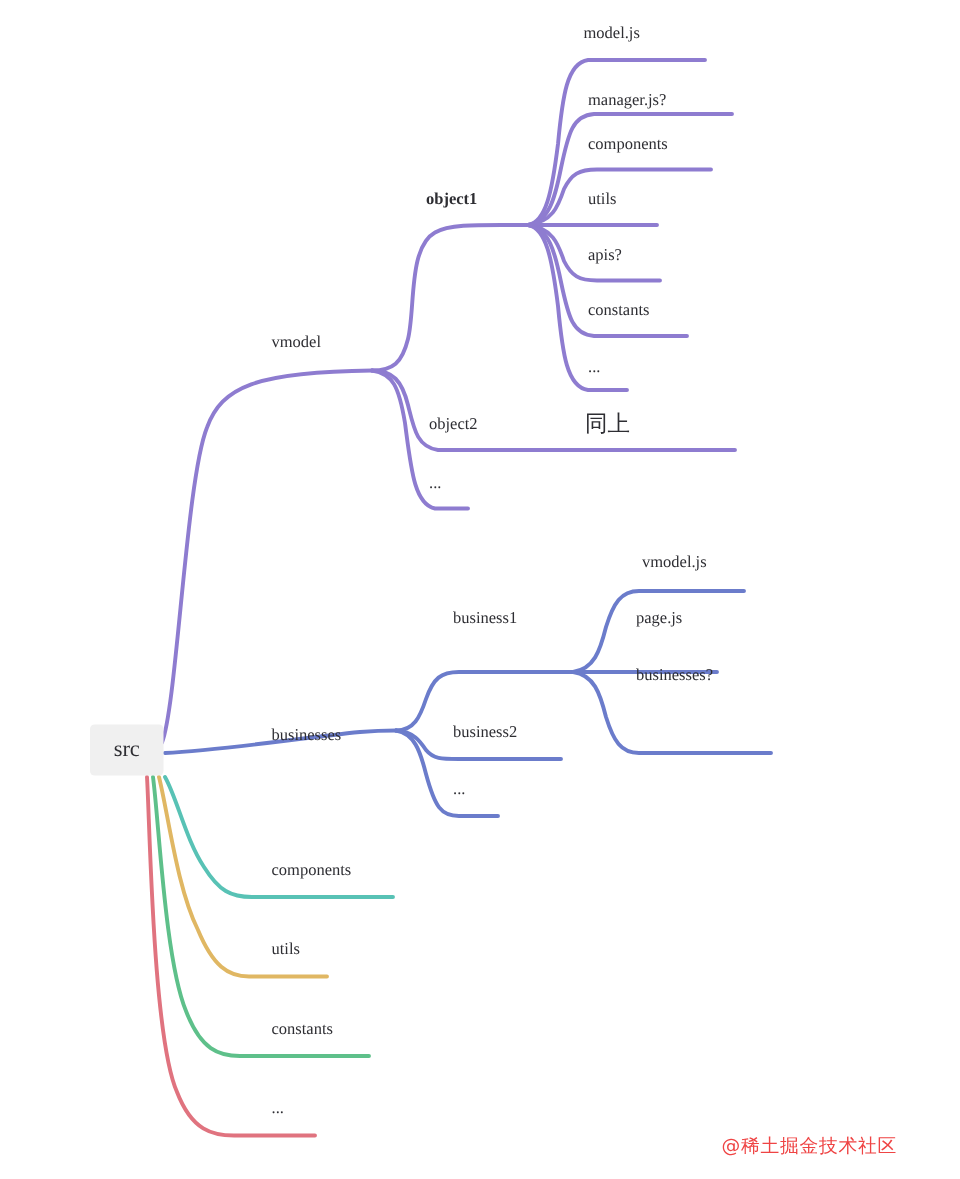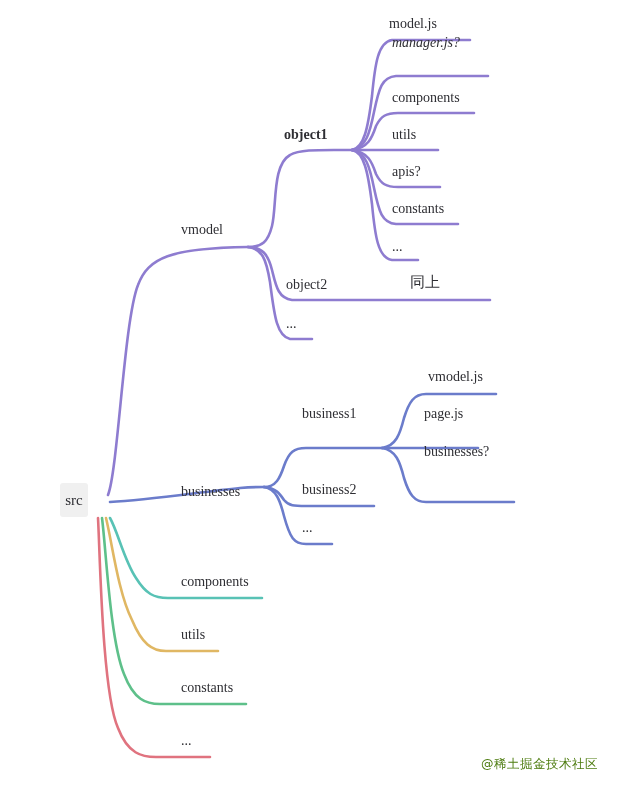--- a/index.html
+++ b/index.html
@@ -17,46 +17,45 @@
   #mindmap {
     position: absolute;
     left: 0;
     top: 0;
     width: 640px;
     height: 786px;
   }
   .node-label {
     position: absolute;
     font-family: "Liberation Serif", "DejaVu Serif", serif;
-    font-size: 14px;
+    font-size: 11px;
     color: #2e2e33;
     white-space: nowrap;
     line-height: 1;
   }
   .node-label.cjk {
-    font-family: Liberation Mono, monospace;
+    font-family: Liberation Serif, serif;
     font-size: 15px;
-    margin-left: 20px;
   }
   .root-box {
     position: absolute;
     background: #f0f0f0;
     border-radius: 3px;
     display: flex;
     align-items: center;
     justify-content: center;
     font-family: "Liberation Serif", "DejaVu Serif", serif;
     font-size: 15px;
     color: #2e2e33;
   }
   .watermark {
     position: absolute;
     font-family: "DejaVu Sans", sans-serif;
     font-size: 12.5px;
-    color: #4d7c0f;
+    color: #ef4444;
     white-space: nowrap;
     letter-spacing: 0.5px;
   }
 </style>
 </head>
 <body>
 
 <svg id="mindmap" viewBox="0 0 640 786" xmlns="http://www.w3.org/2000/svg">
 
   <path d="M 108 495 C 118 470 124 320 138 285 C 148 258 170 248 248 247" fill="none" stroke="#8e7cd0" stroke-width="2.6" stroke-linecap="round"></path>
@@ -89,26 +88,26 @@
 
   <path d="M 110 518 C 118 532 124 560 136 578 C 146 594 154 598 168 598 L 262 598" fill="none" stroke="#58c2b5" stroke-width="2.6" stroke-linecap="round"></path>
 
   <path d="M 106 518 C 112 542 118 592 132 620 C 142 644 152 651 166 651 L 218 651" fill="none" stroke="#e0b763" stroke-width="2.6" stroke-linecap="round"></path>
 
   <path d="M 102 518 C 106 548 110 640 124 674 C 134 700 146 704 160 704 L 246 704" fill="none" stroke="#5ec08a" stroke-width="2.6" stroke-linecap="round"></path>
 
   <path d="M 98 518 C 100 552 102 692 118 728 C 128 754 142 757 156 757 L 210 757" fill="none" stroke="#e0737f" stroke-width="2.6" stroke-linecap="round"></path>
 </svg>
 
-<div class="root-box" style="left:60px; top:483px; width:28px; height:34px;">
+<div class="root-box" style="left:60px; top:483px; width:49px; height:34px;">
   <span>src</span>
 </div>
 
 <div class="node-label" style="left:389px; top:17px;">model.js</div>
-<div class="node-label" style="left:392px; top:36px;font-style:italic;">manager.js?</div>
+<div class="node-label" style="left:392px; top:62px;">manager.js?</div>
 <div class="node-label" style="left:392px; top:91px;">components</div>
 <div class="node-label" style="left:392px; top:128px;">utils</div>
 <div class="node-label" style="left:392px; top:165px;">apis?</div>
 <div class="node-label" style="left:392px; top:202px;">constants</div>
 <div class="node-label" style="left:392px; top:240px;">...</div>
 
 <div class="node-label" style="left:284px; top:128px;font-weight:bold;">object1</div>
 <div class="node-label" style="left:181px; top:223px;">vmodel</div>
 <div class="node-label" style="left:286px; top:278px;text-align:center;">object2</div>
 <div class="node-label cjk" style="left:390px; top:276px;">同上</div>

